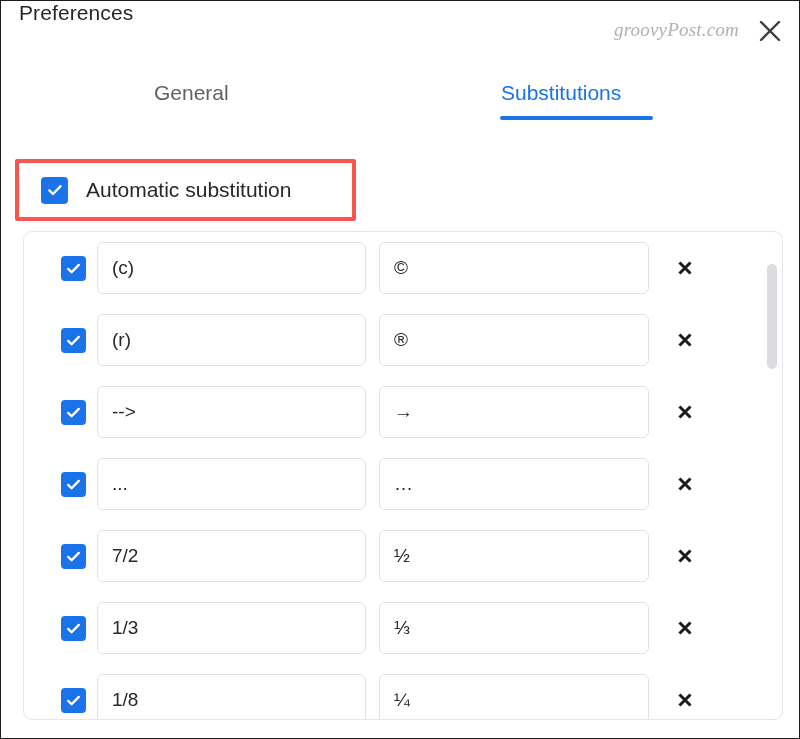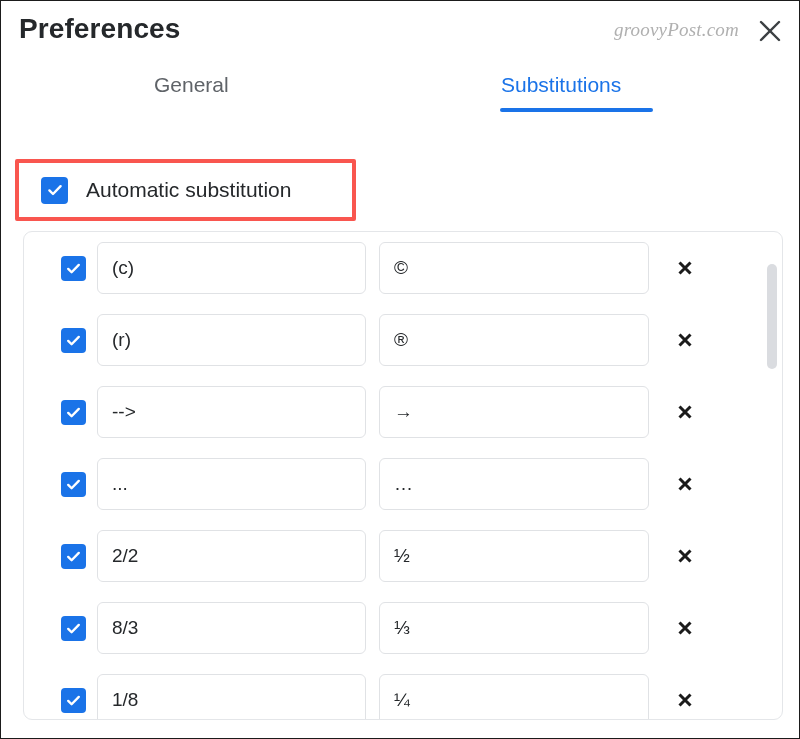--- a/index.html
+++ b/index.html
@@ -24,23 +24,23 @@
   
   .header {
     position: absolute;
     left: 0; top: 0;
     width: 800px;
     height: 72px;
   }
   .page-title {
     position: absolute;
     left: 18px;
-    top: 12px;
-    font-size: 28px;
-    font-weight: 700;
+    top: 0;
+    font-size: 21px;
+    font-weight: 400;
     color: #25282b;
     letter-spacing: 0.1px;
   }
   .watermark {
     position: absolute;
     right: 62px;
     top: 18px;
     font-family: "Liberation Serif", serif;
     font-size: 19px;
     color: #b0b0b0;
@@ -55,21 +55,21 @@
     width: 26px;
     height: 26px;
     cursor: pointer;
   }
   .close-btn svg { display: block; }
 
   
   .tabs {
     position: absolute;
     left: 0;
-    top: 72px;
+    top: 80px;
     width: 800px;
     height: 45px;
   }
   .tab {
     position: absolute;
     top: 0;
     font-size: 21px;
     font-weight: 400;
     color: #5f6368;
     cursor: pointer;
@@ -328,40 +328,40 @@
     </div>
   </div>
 
   <div class="sub-row">
     <span class="cb small">
       <svg width="17" height="17" viewBox="0 0 18 18" aria-hidden="true">
         <path d="M3.4 9.4 L7 13 L14.6 5.2" stroke="#ffffff" stroke-width="2.5" fill="none" stroke-linecap="round" stroke-linejoin="round"></path>
       </svg>
     </span>
     <div class="field field-from">
-            <span>2/2</span>
+            <span>7/2</span>
           </div>
     <div class="field field-to">
             <span>½</span>
           </div>
     <div class="del-btn">
       <svg width="20" height="20" viewBox="0 0 20 20" aria-hidden="true">
         <path d="M4.5 4.5 L15.5 15.5 M15.5 4.5 L4.5 15.5" stroke="#1b1b1b" stroke-width="3" stroke-linecap="butt" fill="none"></path>
       </svg>
     </div>
   </div>
 
   <div class="sub-row">
     <span class="cb small">
       <svg width="17" height="17" viewBox="0 0 18 18" aria-hidden="true">
         <path d="M3.4 9.4 L7 13 L14.6 5.2" stroke="#ffffff" stroke-width="2.5" fill="none" stroke-linecap="round" stroke-linejoin="round"></path>
       </svg>
     </span>
     <div class="field field-from">
-            <span>8/3</span>
+            <span>1/3</span>
           </div>
     <div class="field field-to">
             <span>⅓</span>
           </div>
     <div class="del-btn">
       <svg width="20" height="20" viewBox="0 0 20 20" aria-hidden="true">
         <path d="M4.5 4.5 L15.5 15.5 M15.5 4.5 L4.5 15.5" stroke="#1b1b1b" stroke-width="3" stroke-linecap="butt" fill="none"></path>
       </svg>
     </div>
   </div>

